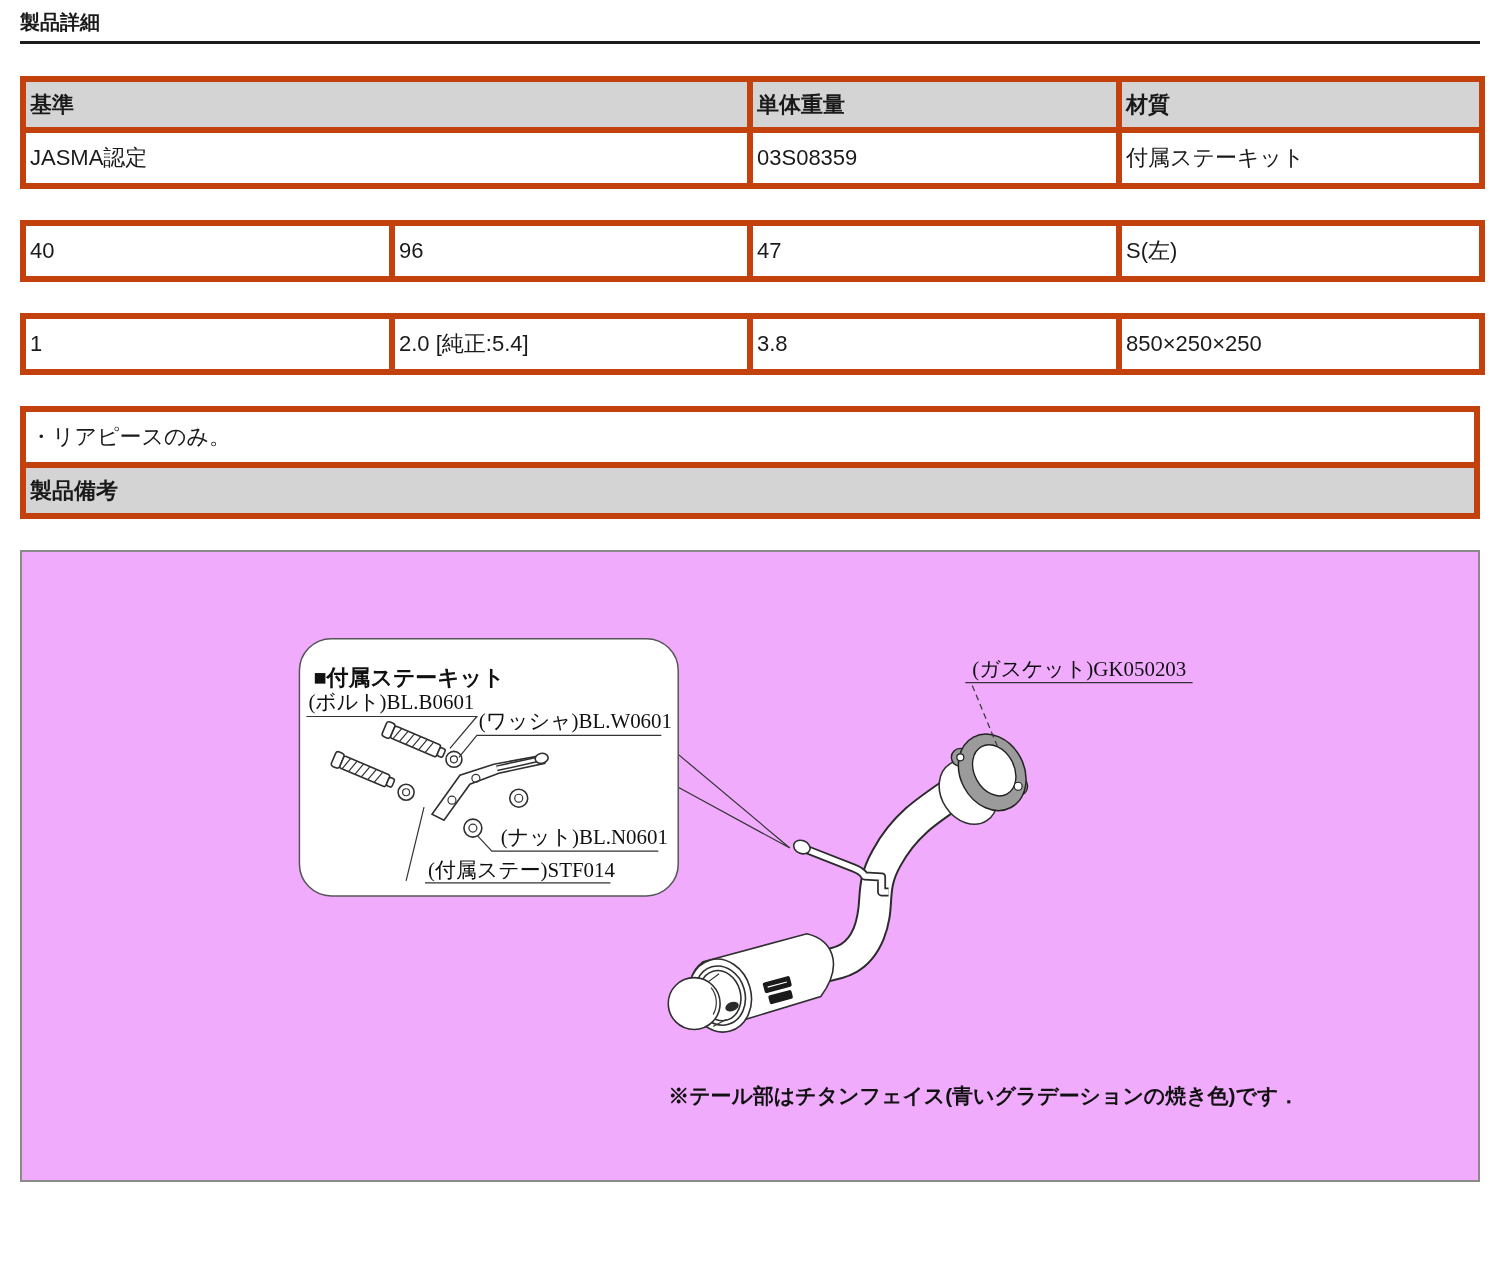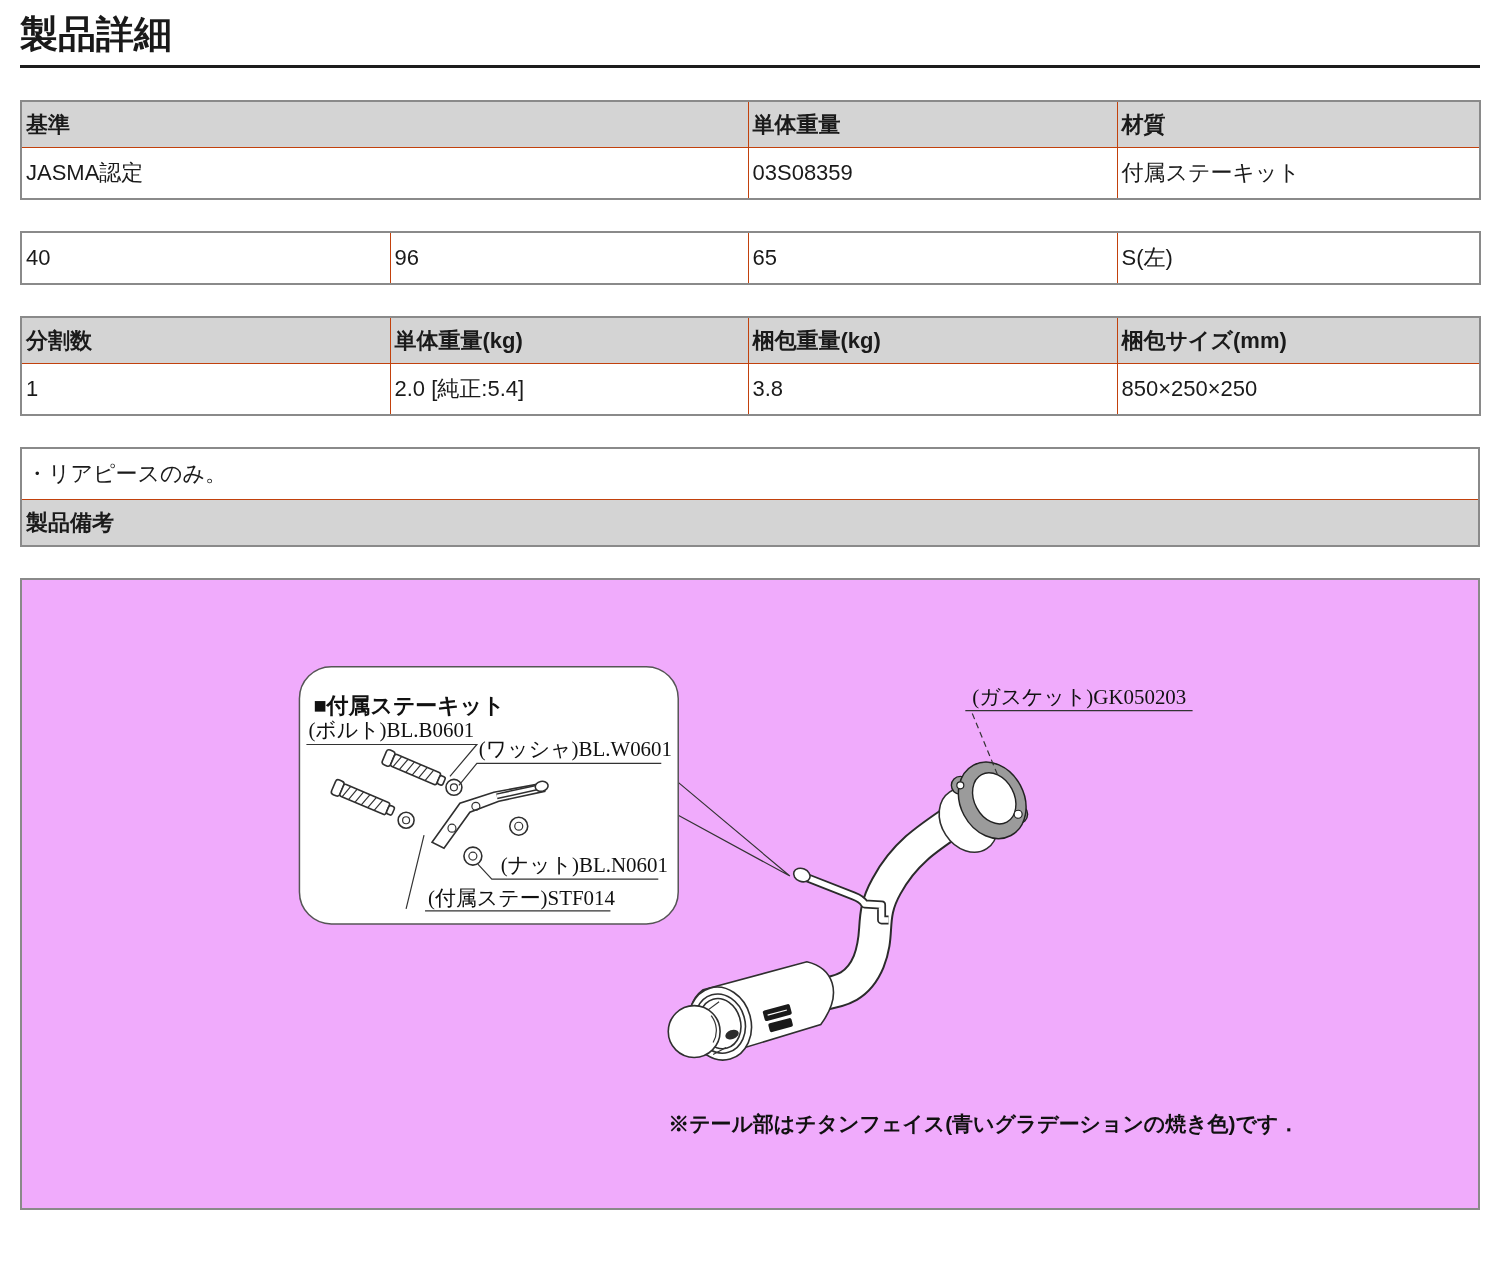--- a/index.html
+++ b/index.html
@@ -1,21 +1,21 @@
 <!DOCTYPE html>
 <html><head>
 <meta charset="utf-8">
 <style>
   html,body{margin:0;padding:0;background:#fff;}
   body{width:1500px;height:1279px;color:#1a1a1a;font-family:"Liberation Sans",sans-serif;overflow:hidden;}
   .content{padding:0 20px;}
-  .page-title{font-size:38px;font-weight:700;line-height:1.35;margin:9px 0 5px 0;}
+  .page-title{font-size:20px;font-weight:700;line-height:1.35;margin:9px 0 5px 0;}
   .title-rule{border:0;border-top:3px solid #1c1c1c;margin:0 0 32px 0;}
   table.spec{border-collapse:collapse;width:100%;table-layout:fixed;margin:0 0 31px 0;border:2px solid #8a8a8a;}
-  .spec th,.spec td{border:1px solid #c2410c;text-align:left;padding:0 4px;white-space:nowrap;overflow:hidden;}
+  .spec th,.spec td{border:6px solid #c2410c;text-align:left;padding:0 4px;white-space:nowrap;overflow:hidden;}
   .spec th{background:#d4d4d4;font-size:22px;font-weight:700;height:45px;}
   .spec td{background:#fff;font-size:22px;font-weight:400;height:50px;}
   .diagram-box{border:2px solid #8a8a8a;height:628px;background:#f0abfc;}
   svg{display:block;}
   .lnart{stroke:#2f2f2f;fill:none;stroke-width:1.6;}
   .lnthin{stroke:#333;fill:none;stroke-width:1.2;}
   .wfill{fill:#fff;stroke:#2f2f2f;stroke-width:1.6;}
   .lblserif{font:21px "Liberation Serif",serif;fill:#111;}
   .lblbold{font:700 22px "Liberation Sans",sans-serif;fill:#111;}
   .note-text{font:700 21px "Liberation Sans",sans-serif;fill:#111;}
@@ -52,40 +52,34 @@
     <colgroup>
         <col style="width:369px">
         <col style="width:358px">
         <col style="width:369px">
         <col style="width:363px">
       </colgroup>
     <tbody>
     <tr>
       <td>40</td>
       <td>96</td>
-      <td>65</td>
+      <td>47</td>
       <td>S(左)</td>
     </tr>
   </tbody>
     </table>
 
   <table class="spec">
     <colgroup>
         <col style="width:369px">
         <col style="width:358px">
         <col style="width:369px">
         <col style="width:363px">
       </colgroup>
     <tbody>
-        <tr>
-      <th>分割数</th>
-      <th>単体重量(kg)</th>
-      <th>梱包重量(kg)</th>
-      <th>梱包サイズ(mm)</th>
-    </tr>
     <tr>
       <td>1</td>
       <td>2.0 [純正:5.4]</td>
       <td>3.8</td>
       <td>850×250×250</td>
     </tr>
   </tbody>
     </table>
 
   <table class="spec">

